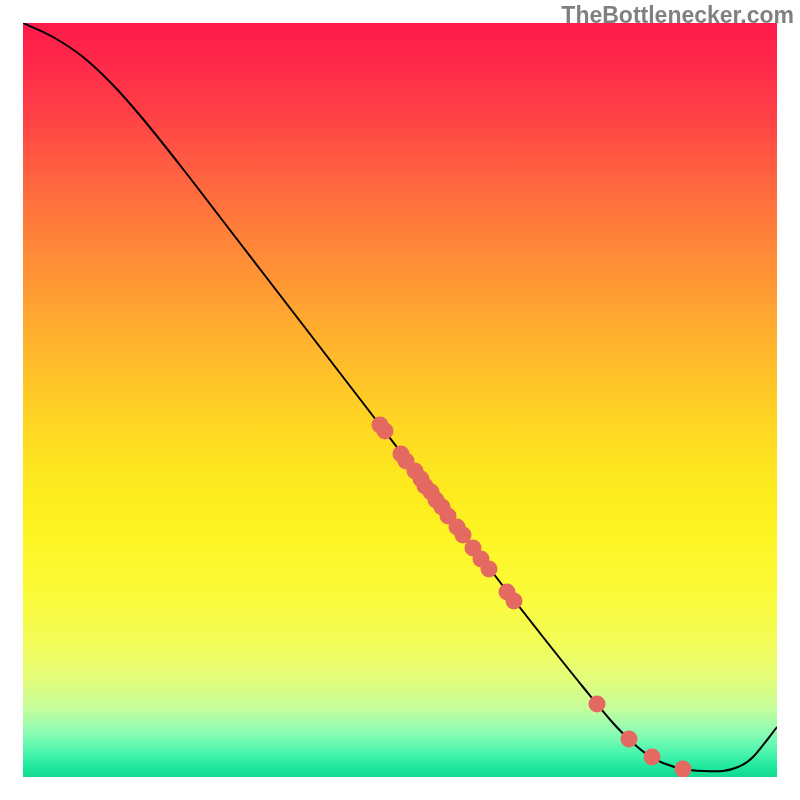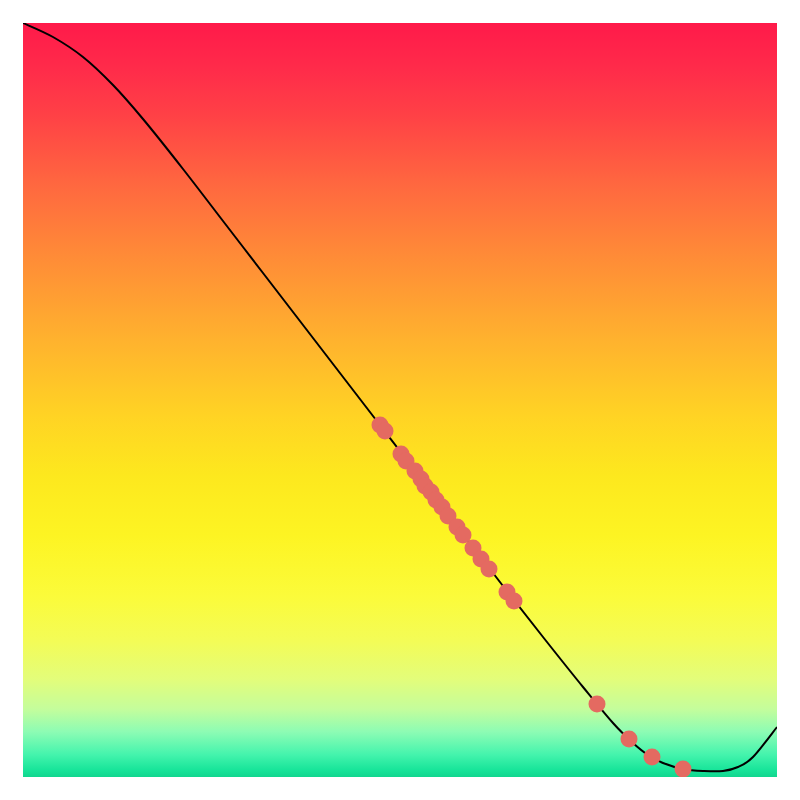--- a/index.html
+++ b/index.html
@@ -81,14 +81,15 @@
           <circle cx="484" cy="569" r="8.5" fill="#e46a61" stroke="#c94f48" stroke-width="0"></circle>
           <circle cx="491" cy="578" r="8.5" fill="#e46a61" stroke="#c94f48" stroke-width="0"></circle>
           <circle cx="574" cy="681" r="8.5" fill="#e46a61" stroke="#c94f48" stroke-width="0"></circle>
           <circle cx="606" cy="716" r="8.5" fill="#e46a61" stroke="#c94f48" stroke-width="0"></circle>
           <circle cx="629" cy="734" r="8.5" fill="#e46a61" stroke="#c94f48" stroke-width="0"></circle>
           <circle cx="660" cy="746" r="8.5" fill="#e46a61" stroke="#c94f48" stroke-width="0"></circle>
         </g>
     </svg>
   </div>
 
+  <div class="watermark">TheBottlenecker.com</div>
 
 </div>
 
 </body></html>

